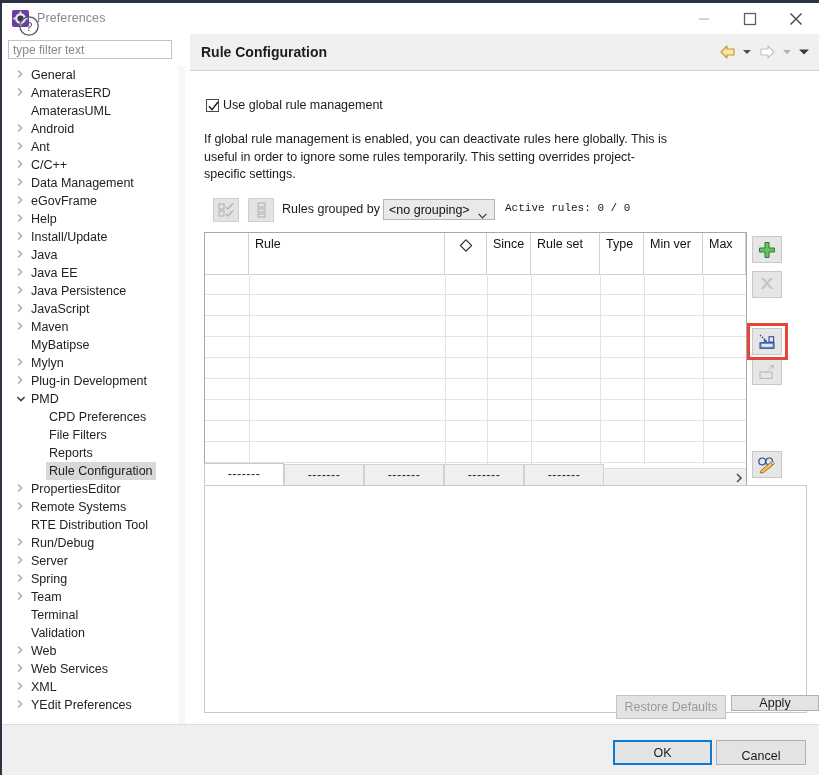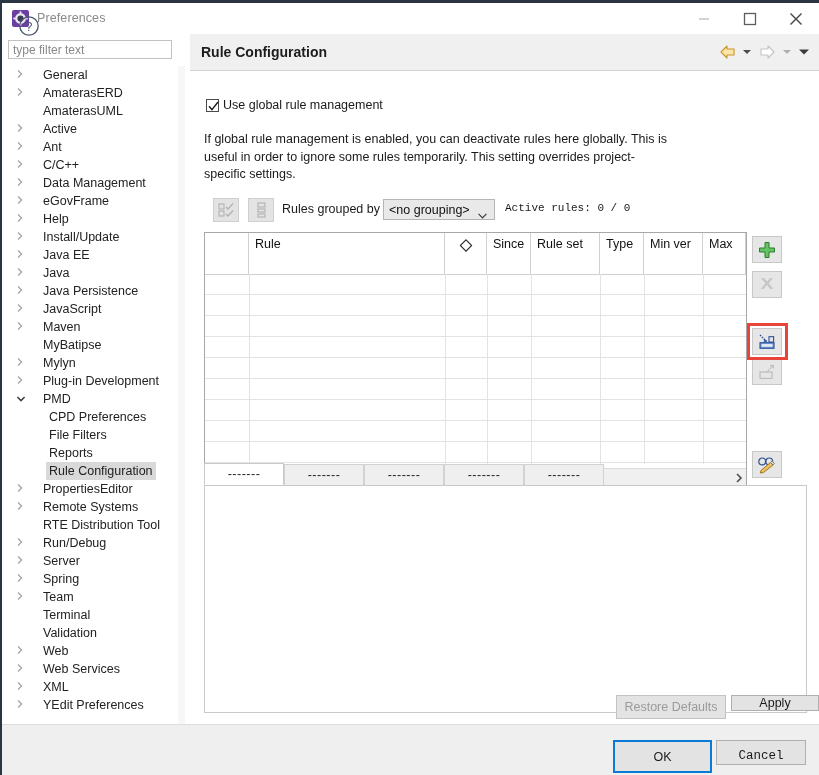--- a/index.html
+++ b/index.html
@@ -100,21 +100,21 @@
   }
   .tree-item .twisty {
     position: absolute;
     left: 16px; top: 0;
     width: 12px; height: 18px;
   }
   .tree-item .tlabel {
     position: absolute;
     top: 0;
   }
-  .tree-item.lvl1 .tlabel { left: 43px; }
+  .tree-item.lvl1 .tlabel { left: 31px; }
   .tree-item.lvl2 .tlabel { left: 49px; }
   .tree-item.selected .tlabel {
     background: #d9d9d9;
     padding: 0 3px;
     margin-left: -3px;
   }
   .tree-scroll-track {
     position: absolute;
     left: 178px; top: 32px;
     width: 7px; height: 658px;
@@ -426,39 +426,39 @@
   }
   .help-icon {
     position: absolute;
     left: 18px; top: 12px;
     width: 22px; height: 22px;
     cursor: default;
   }
   .btn-ok {
     position: absolute;
     left: 613px; top: 737px;
-    width: 99px; height: 33px;
+    width: 99px; height: 25px;
     box-sizing: border-box;
     background: #e3e3e3;
     border: 2px solid #0a7ad6;
     font-family: "Liberation Sans", sans-serif;
     font-size: 12.5px;
     color: #1a1a1a;
     text-align: center;
     cursor: default;
     padding: 0;
   }
   .btn-cancel {
     position: absolute;
     left: 716px; top: 737px;
     width: 90px; height: 25px;
     box-sizing: border-box;
     background: #e3e3e3;
     border: 1px solid #b0b0b0;
-    font-family: Liberation Mono, monospace;
+    font-family: Liberation Sans, sans-serif;
     font-size: 12.5px;
     color: #1a1a1a;
     text-align: center;
     cursor: default;
     padding: 8px;
   }
   .outer-frame {
     position: absolute;
     left: 0; top: 0;
     width: 819px; height: 775px;
@@ -522,21 +522,21 @@
             </svg></span>
           <span class="tlabel">AmaterasERD</span>
         </div>
         <div class="tree-item lvl1">
           <span class="tlabel">AmaterasUML</span>
         </div>
         <div class="tree-item lvl1">
           <span class="twisty"><svg width="8" height="10" viewBox="0 0 8 10">
               <path d="M2 1.4 L5.6 5 L2 8.6" fill="none" stroke="#a9a9a9" stroke-width="1.4"></path>
             </svg></span>
-          <span class="tlabel">Active</span>
+          <span class="tlabel">Android</span>
         </div>
         <div class="tree-item lvl1">
           <span class="twisty"><svg width="8" height="10" viewBox="0 0 8 10">
               <path d="M2 1.4 L5.6 5 L2 8.6" fill="none" stroke="#a9a9a9" stroke-width="1.4"></path>
             </svg></span>
           <span class="tlabel">Ant</span>
         </div>
         <div class="tree-item lvl1">
           <span class="twisty"><svg width="8" height="10" viewBox="0 0 8 10">
               <path d="M2 1.4 L5.6 5 L2 8.6" fill="none" stroke="#a9a9a9" stroke-width="1.4"></path>
@@ -564,27 +564,27 @@
         <div class="tree-item lvl1">
           <span class="twisty"><svg width="8" height="10" viewBox="0 0 8 10">
               <path d="M2 1.4 L5.6 5 L2 8.6" fill="none" stroke="#a9a9a9" stroke-width="1.4"></path>
             </svg></span>
           <span class="tlabel">Install/Update</span>
         </div>
         <div class="tree-item lvl1">
           <span class="twisty"><svg width="8" height="10" viewBox="0 0 8 10">
               <path d="M2 1.4 L5.6 5 L2 8.6" fill="none" stroke="#a9a9a9" stroke-width="1.4"></path>
             </svg></span>
+          <span class="tlabel">Java</span>
+        </div>
+        <div class="tree-item lvl1">
+          <span class="twisty"><svg width="8" height="10" viewBox="0 0 8 10">
+              <path d="M2 1.4 L5.6 5 L2 8.6" fill="none" stroke="#a9a9a9" stroke-width="1.4"></path>
+            </svg></span>
           <span class="tlabel">Java EE</span>
-        </div>
-        <div class="tree-item lvl1">
-          <span class="twisty"><svg width="8" height="10" viewBox="0 0 8 10">
-              <path d="M2 1.4 L5.6 5 L2 8.6" fill="none" stroke="#a9a9a9" stroke-width="1.4"></path>
-            </svg></span>
-          <span class="tlabel">Java</span>
         </div>
         <div class="tree-item lvl1">
           <span class="twisty"><svg width="8" height="10" viewBox="0 0 8 10">
               <path d="M2 1.4 L5.6 5 L2 8.6" fill="none" stroke="#a9a9a9" stroke-width="1.4"></path>
             </svg></span>
           <span class="tlabel">Java Persistence</span>
         </div>
         <div class="tree-item lvl1">
           <span class="twisty"><svg width="8" height="10" viewBox="0 0 8 10">
               <path d="M2 1.4 L5.6 5 L2 8.6" fill="none" stroke="#a9a9a9" stroke-width="1.4"></path>

